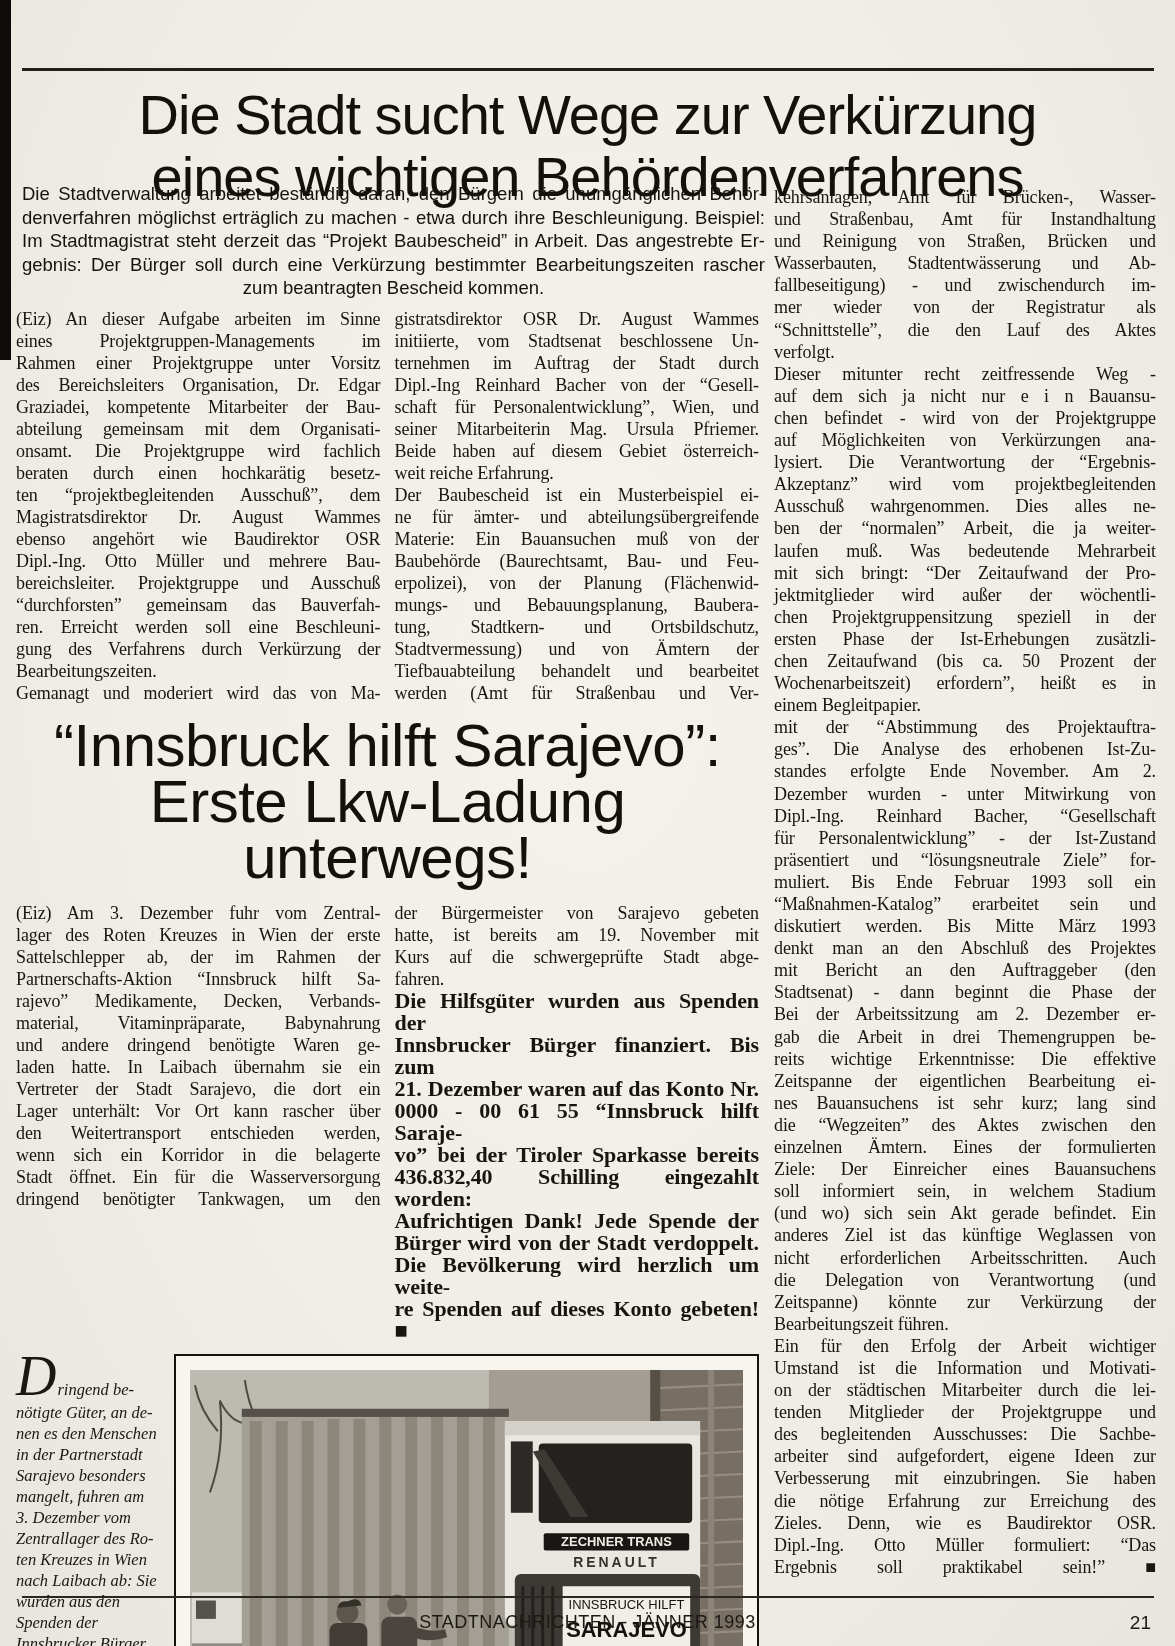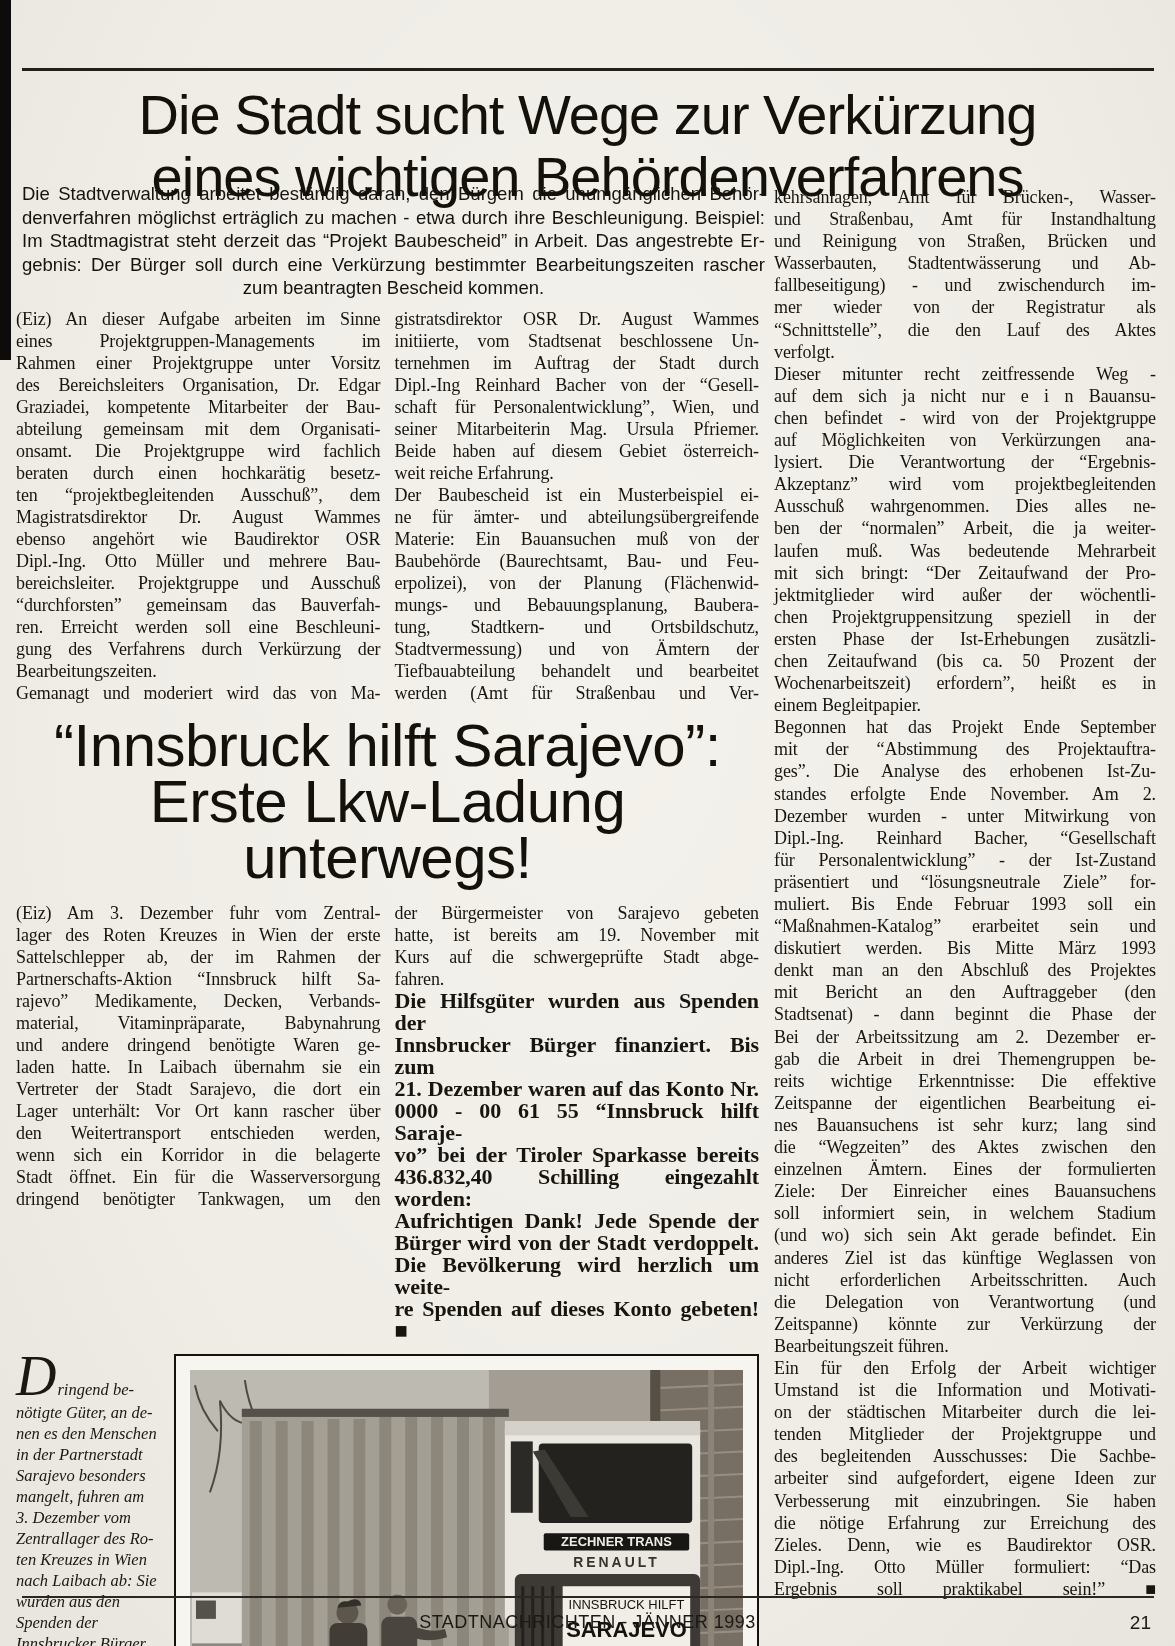--- a/index.html
+++ b/index.html
@@ -350,21 +350,20 @@
       <div class="tline">Ausschuß wahrgenommen. Dies alles ne-</div>
       <div class="tline">ben der “normalen” Arbeit, die ja weiter-</div>
       <div class="tline">laufen muß. Was bedeutende Mehrarbeit</div>
       <div class="tline">mit sich bringt: “Der Zeitaufwand der Pro-</div>
       <div class="tline">jektmitglieder wird außer der wöchentli-</div>
       <div class="tline">chen Projektgruppensitzung speziell in der</div>
       <div class="tline">ersten Phase der Ist-Erhebungen zusätzli-</div>
       <div class="tline">chen Zeitaufwand (bis ca. 50 Prozent der</div>
       <div class="tline">Wochenarbeitszeit) erfordern”, heißt es in</div>
       <div class="tline end">einem Begleitpapier.</div>
-      <div class="tline">Begonnen hat das Projekt Ende September</div>
       <div class="tline">mit der “Abstimmung des Projektauftra-</div>
       <div class="tline">ges”. Die Analyse des erhobenen Ist-Zu-</div>
       <div class="tline">standes erfolgte Ende November. Am 2.</div>
       <div class="tline">Dezember wurden - unter Mitwirkung von</div>
       <div class="tline">Dipl.-Ing. Reinhard Bacher, “Gesellschaft</div>
       <div class="tline">für Personalentwicklung” - der Ist-Zustand</div>
       <div class="tline">präsentiert und “lösungsneutrale Ziele” for-</div>
       <div class="tline">muliert. Bis Ende Februar 1993 soll ein</div>
       <div class="tline">“Maßnahmen-Katalog” erarbeitet sein und</div>
       <div class="tline">diskutiert werden. Bis Mitte März 1993</div>

